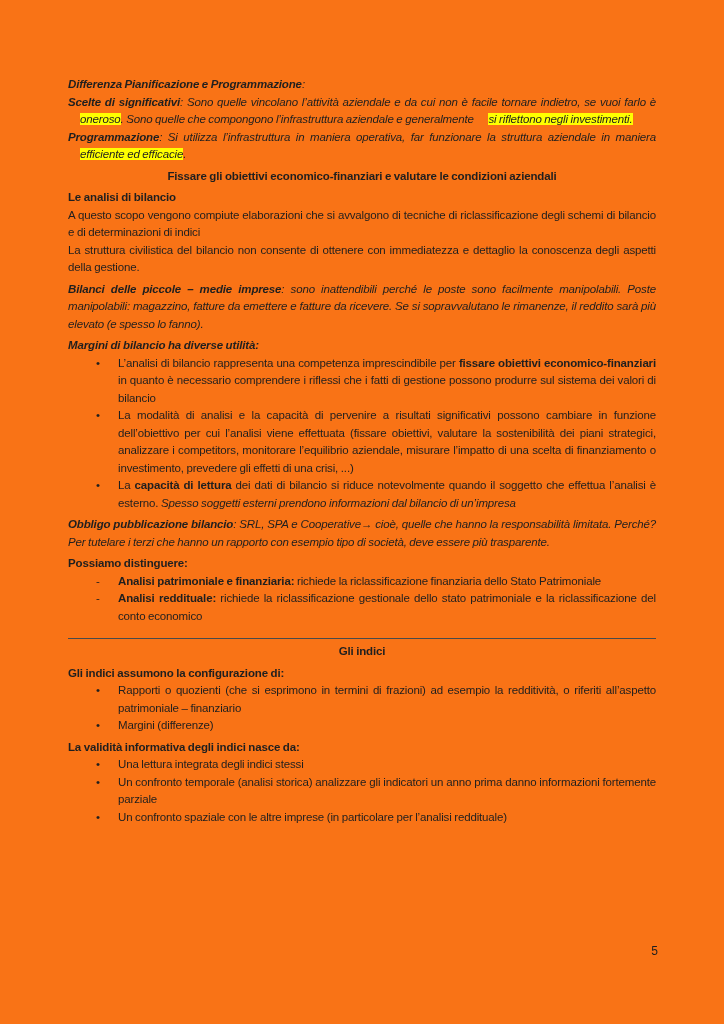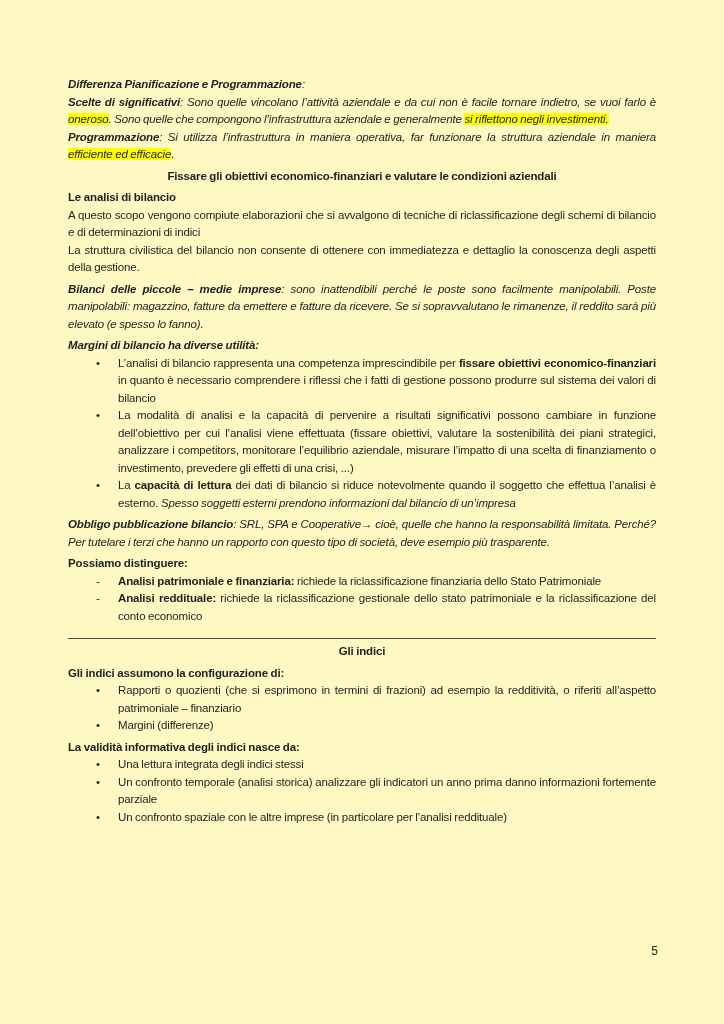--- a/index.html
+++ b/index.html
@@ -5,21 +5,21 @@
 <style>
   html, body { margin: 0; padding: 0; }
   body {
     width: 724px; height: 1024px;
     background: #e9e9e9;
     font-family: "Liberation Sans", "DejaVu Sans", sans-serif;
   }
   .page {
     position: relative;
     width: 724px; height: 1024px;
-    background: #fef9c3;
+    background: #f97316;
     overflow: hidden;
     color: var(--ink, #1f1f1f);
   }
   .content {
     position: absolute;
     left: 68px; top: 76px;
     width: 588px;
     font-size: 11.5px;
     line-height: 17.5px;
     letter-spacing: -0.15px;
@@ -32,21 +32,21 @@
   .list .marker { flex: 0 0 22px; }
   .list .itext { flex: 1; text-align: justify; }
   .divider {
     height: 0;
     border-top: 1.2px solid #4a4a4a;
     margin-top: 13px;
   }
   .b { font-weight: 700; }
   .i { font-style: italic; }
   .u { }
-  .hl { background: var(--hl, #ffff00); }
+  .hl { background: var(--hl, #ffff00); margin-left: 12px; }
   .page-number {
     position: absolute;
     top: 944px; right: 66px;
     font-size: 12px;
   }
 </style>
 </head>
 <body>
 
 <div class="page">
@@ -67,21 +67,21 @@
         </div>
         <div class="item">
           <span class="marker">•</span>
           <div class="itext"><span>La modalità di analisi e la capacità di pervenire a risultati significativi possono cambiare in funzione dell’obiettivo per cui l’analisi viene effettuata (fissare obiettivi, valutare la sostenibilità dei piani strategici, analizzare i competitors, monitorare l’equilibrio aziendale, misurare l’impatto di una scelta di finanziamento o investimento, prevedere gli effetti di una crisi, ...)</span></div>
         </div>
         <div class="item">
           <span class="marker">•</span>
           <div class="itext"><span>La </span><span class="b ">capacità di lettura</span><span> dei dati di bilancio si riduce notevolmente quando il soggetto che effettua l’analisi è esterno. </span><span class="i ">Spesso soggetti esterni prendono informazioni dal bilancio di un’impresa</span></div>
         </div>
       </div>
-      <div class="para gap"><span class="b i ">Obbligo pubblicazione bilancio</span><span class="i ">: SRL, SPA e Cooperative→ cioè, quelle che hanno la responsabilità limitata. Perché? Per </span><span class="i u ">tutelare i terzi</span><span class="i "> che hanno un rapporto con questo tipo di società, deve esempio più trasparente.</span></div>
+      <div class="para gap"><span class="b i ">Obbligo pubblicazione bilancio</span><span class="i ">: SRL, SPA e Cooperative→ cioè, quelle che hanno la responsabilità limitata. Perché? Per </span><span class="i u ">tutelare i terzi</span><span class="i "> che hanno un rapporto con esempio tipo di società, deve essere più trasparente.</span></div>
       <div class="para gap"><span class="b ">Possiamo distinguere:</span></div>
       <div class="list">
         <div class="item">
           <span class="marker">-</span>
           <div class="itext"><span class="b ">Analisi patrimoniale e finanziaria:</span><span> richiede la riclassificazione finanziaria dello Stato Patrimoniale</span></div>
         </div>
         <div class="item">
           <span class="marker">-</span>
           <div class="itext"><span class="b ">Analisi reddituale:</span><span> richiede la riclassificazione gestionale dello stato patrimoniale e la riclassificazione del conto economico</span></div>
         </div>

